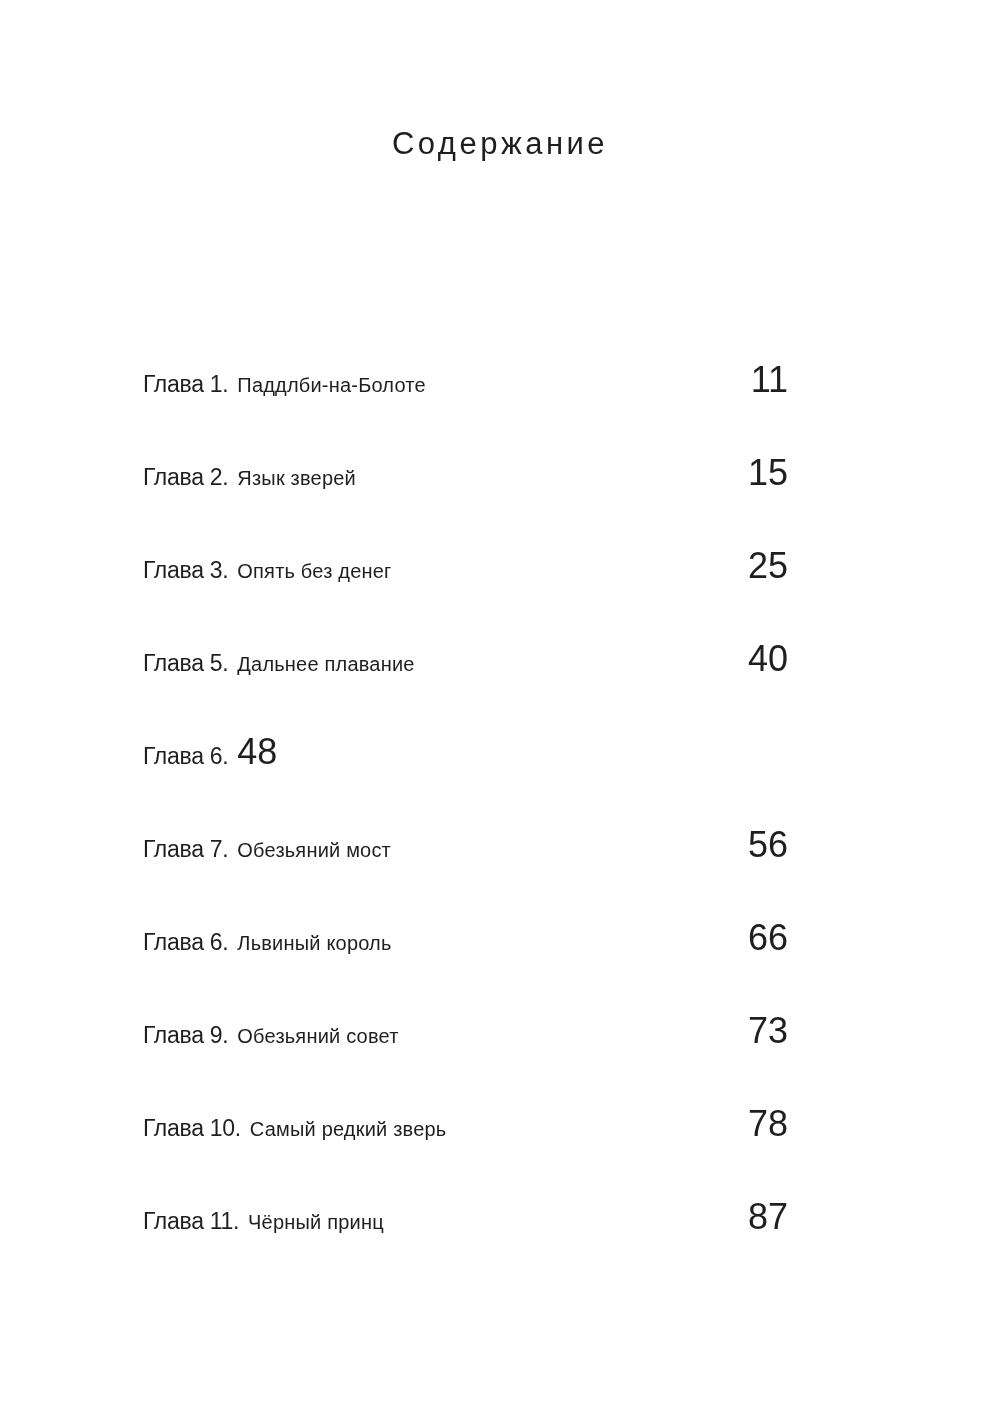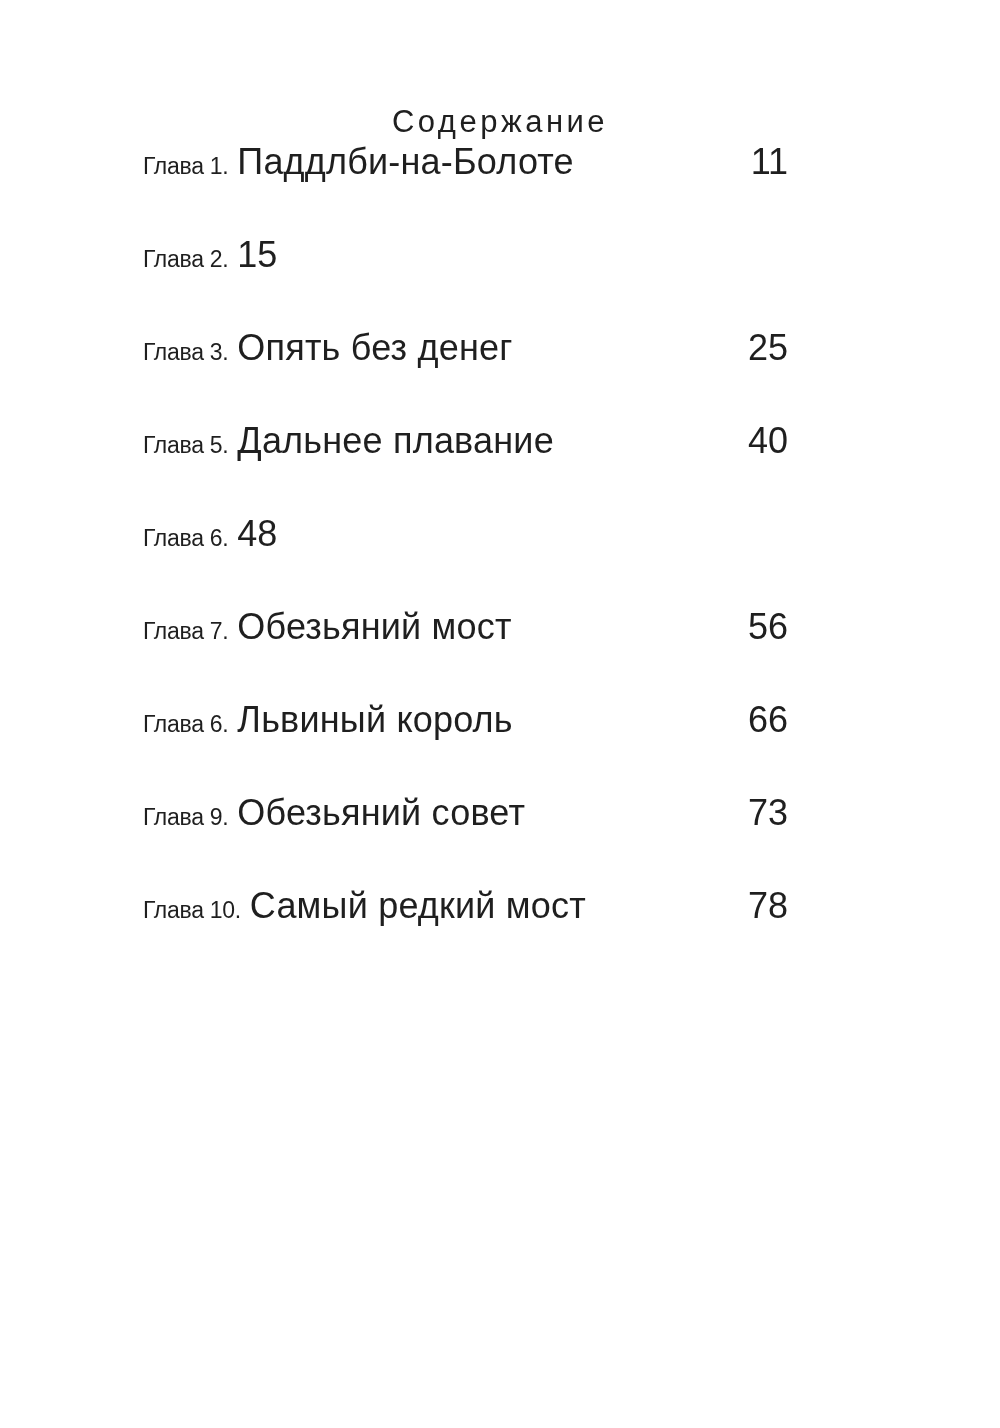--- a/index.html
+++ b/index.html
@@ -17,22 +17,24 @@
     overflow: hidden;
   }
   .toc-title {
     padding-top: 102px;
     text-align: center;
     font-size: 31px;
     line-height: 40px;
     letter-spacing: 3.5px;
     font-weight: 400;
     color: #1f1f1f;
+    margin-top: 22px;
   }
   .toc-list {
+    margin-top: 196px;
     margin-left: 143px;
     width: 645px;
   }
   .toc-row {
     display: flex;
     align-items: baseline;
     height: 40px;
     line-height: 40px;
     margin-bottom: 53px;
     cursor: pointer;
@@ -44,21 +46,21 @@
   }
   .chapter-prefix {
     font-size: 23px;
     font-weight: 400;
     letter-spacing: -0.3px;
     margin-right: 9px;
     white-space: nowrap;
     font-feature-settings: "onum" 1;
   }
   .chapter-title {
-    font-size: 36px;
+    font-size: 20px;
     font-weight: 400;
     letter-spacing: 0.2px;
     flex: 1 1 auto;
     white-space: nowrap;
     overflow: hidden;
   }
   .page-number {
     font-size: 36px;
     font-weight: 400;
     text-align: right;
@@ -76,20 +78,21 @@
   <div class="toc-list">
 
       <div class="toc-row">
         <span class="chapter-prefix">Глава 1.</span>
         <span class="chapter-title">Паддлби-на-Болоте</span>
         <span class="page-number">11</span>
       </div>
 
       <div class="toc-row">
         <span class="chapter-prefix">Глава 2.</span>
+        <span class="chapter-title">Язык зверей</span>
         <span class="page-number">15</span>
       </div>
 
       <div class="toc-row">
         <span class="chapter-prefix">Глава 3.</span>
         <span class="chapter-title">Опять без денег</span>
         <span class="page-number">25</span>
       </div>
 
 
@@ -117,20 +120,25 @@
       </div>
 
       <div class="toc-row">
         <span class="chapter-prefix">Глава 9.</span>
         <span class="chapter-title">Обезьяний совет</span>
         <span class="page-number">73</span>
       </div>
 
       <div class="toc-row">
         <span class="chapter-prefix">Глава 10.</span>
-        <span class="chapter-title">Самый редкий мост</span>
+        <span class="chapter-title">Самый редкий зверь</span>
         <span class="page-number">78</span>
       </div>
 
+      <div class="toc-row">
+        <span class="chapter-prefix">Глава 11.</span>
+        <span class="chapter-title">Чёрный принц</span>
+        <span class="page-number">87</span>
+      </div>
 
   </div>
 
 </div>
 
 </body></html>

